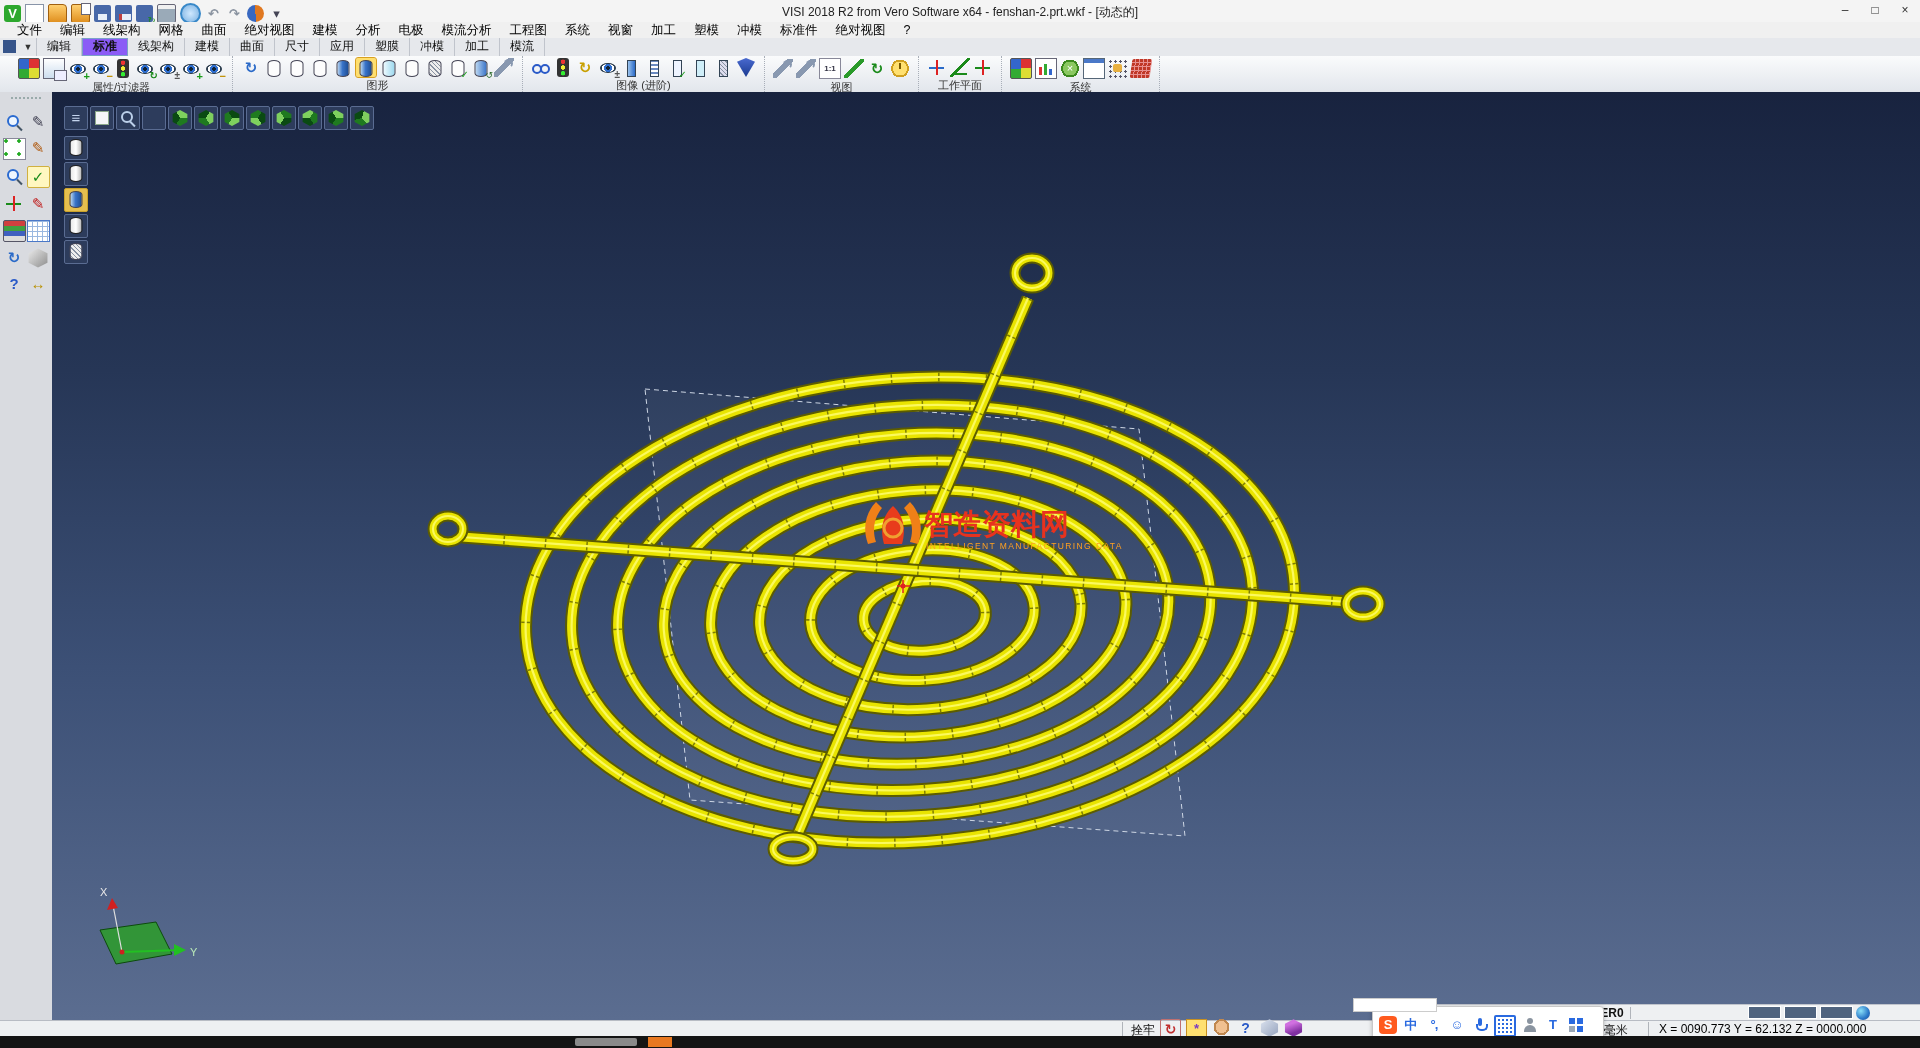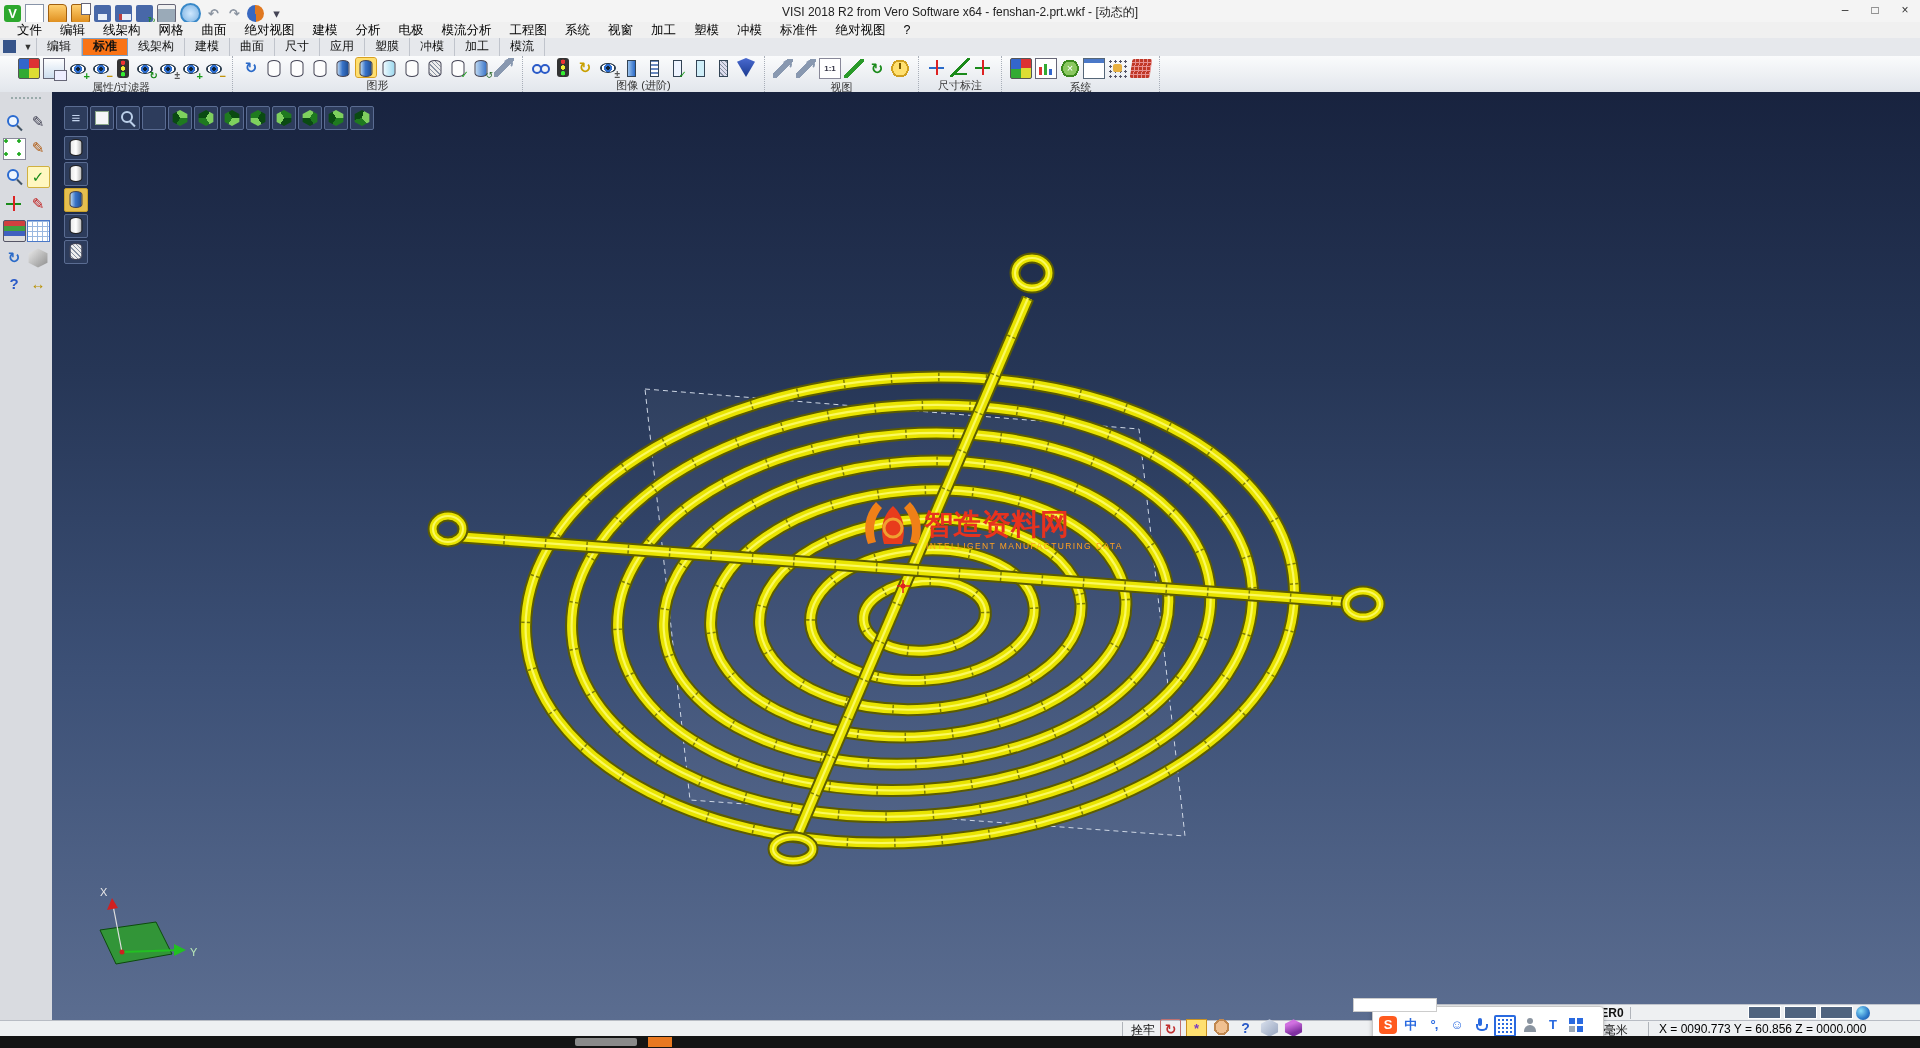--- a/index.html
+++ b/index.html
@@ -15,21 +15,21 @@
 
   
   #menubar{position:absolute;left:0;top:22px;width:1920px;height:16px;background:#f0f0f0;display:flex;align-items:center;padding-left:8px;}
   .menu-item{padding:0 9px;font-size:12.5px;color:#000;cursor:default;}
 
   
   #tabbar{position:absolute;left:0;top:38px;width:1920px;height:18px;background:#e6e8ec;border-bottom:1px solid #aab0ba;display:flex;align-items:stretch;}
   #tabsquare{width:13px;height:13px;background:#36548a;margin:2px 4px 0 3px;}
   #tabcaret{width:16px;text-align:center;font-size:9px;color:#333;line-height:18px;border-right:1px solid #c0c4cc;}
   .tab{padding:0 10px;line-height:17px;font-size:12px;border-right:1px solid #c0c4cc;color:#111;}
-  .tab.active{background:#f97316;border:1px solid #7ba0c8;font-weight:bold;line-height:15px;}
+  .tab.active{background:#8b5cf6;border:1px solid #7ba0c8;font-weight:bold;line-height:15px;}
 
   
   #ribbon{position:absolute;left:0;top:56px;width:1920px;height:36px;background:linear-gradient(#fafbfc,#e2e6ec);border-bottom:1px solid #b8bcc4;display:flex;padding-left:10px;}
   .rgroup{display:flex;flex-direction:column;justify-content:space-between;padding:2px 8px 0 8px;border-right:1px dotted #a8aeb8;}
   .ricons{display:flex;gap:3px;align-items:center;}
   .rlabel{font-size:11px;color:#333;text-align:center;padding:1px 0 2px 0;}
 
   
   .ic{position:relative;width:20px;height:19px;line-height:19px;text-align:center;font-size:14px;flex:none;cursor:default;}
   .sel{background:#ffdf6e;outline:1px solid #d8a020;border-radius:2px;}
@@ -319,21 +319,21 @@
           <div class="ic clockY"></div>
         </div>
         <div class="rlabel">视图</div>
       </div>
       <div class="rgroup">
         <div class="ricons">
           <div class="ic axisB"></div>
           <div class="ic axisG"></div>
           <div class="ic axisM"></div>
         </div>
-        <div class="rlabel">尺寸标注</div>
+        <div class="rlabel">工作平面</div>
       </div>
       <div class="rgroup">
         <div class="ricons">
           <div class="ic palette"></div>
           <div class="ic chart"></div>
           <div class="ic gearG"></div>
           <div class="ic winT"></div>
           <div class="ic snap"></div>
           <div class="ic padR"></div>
         </div>
@@ -497,21 +497,21 @@
     <div id="statusicons">
         <div class="ic refreshR">↻</div>
         <div class="ic wandY">*</div>
         <div class="ic hand"></div>
         <div class="ic questionB">?</div>
         <div class="ic snapCube"></div>
         <div class="ic cubeP sel"></div>
       </div>
     <span id="e3text">E3: 1.00 F3: 1.00</span>
     <span id="unitslbl">单位: 毫米</span>
-    <span id="coords">X = 0090.773 Y = 60.856 Z = 0000.000</span>
+    <span id="coords">X = 0090.773 Y = 62.132 Z = 0000.000</span>
   </div>
 
   <div id="ime">
     <div id="imetip"></div>
     <div style="display:flex;gap:5px;align-items:center">
         <div class="ic m-sogou">S</div>
         <div class="ic m-zh">中</div>
         <div class="ic m-punct">°,</div>
         <div class="ic m-smiley">☺</div>
         <div class="ic m-mic"></div>

